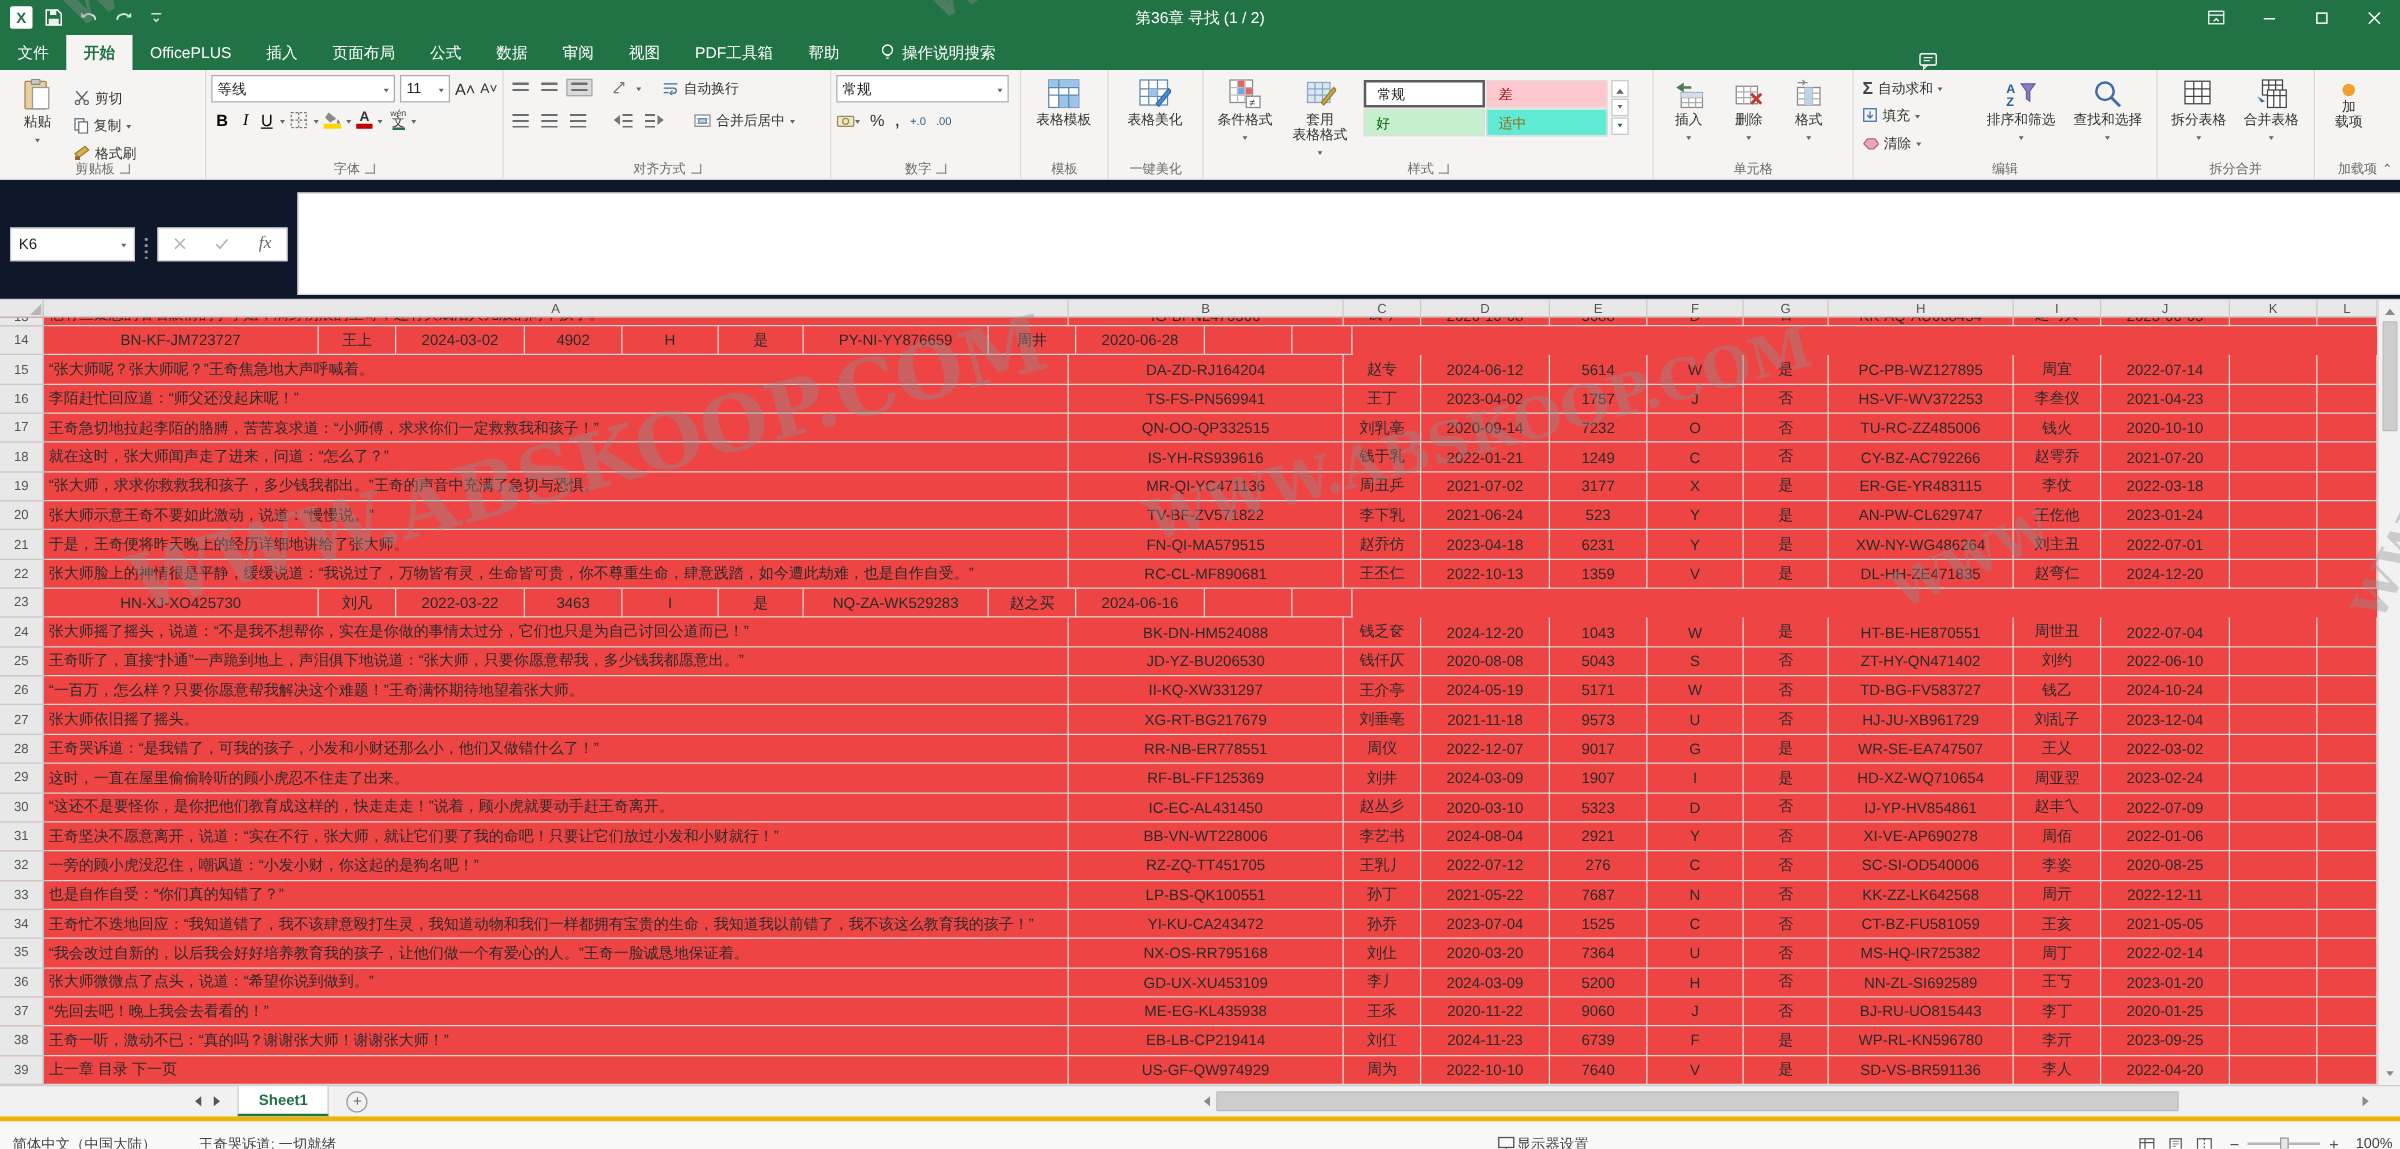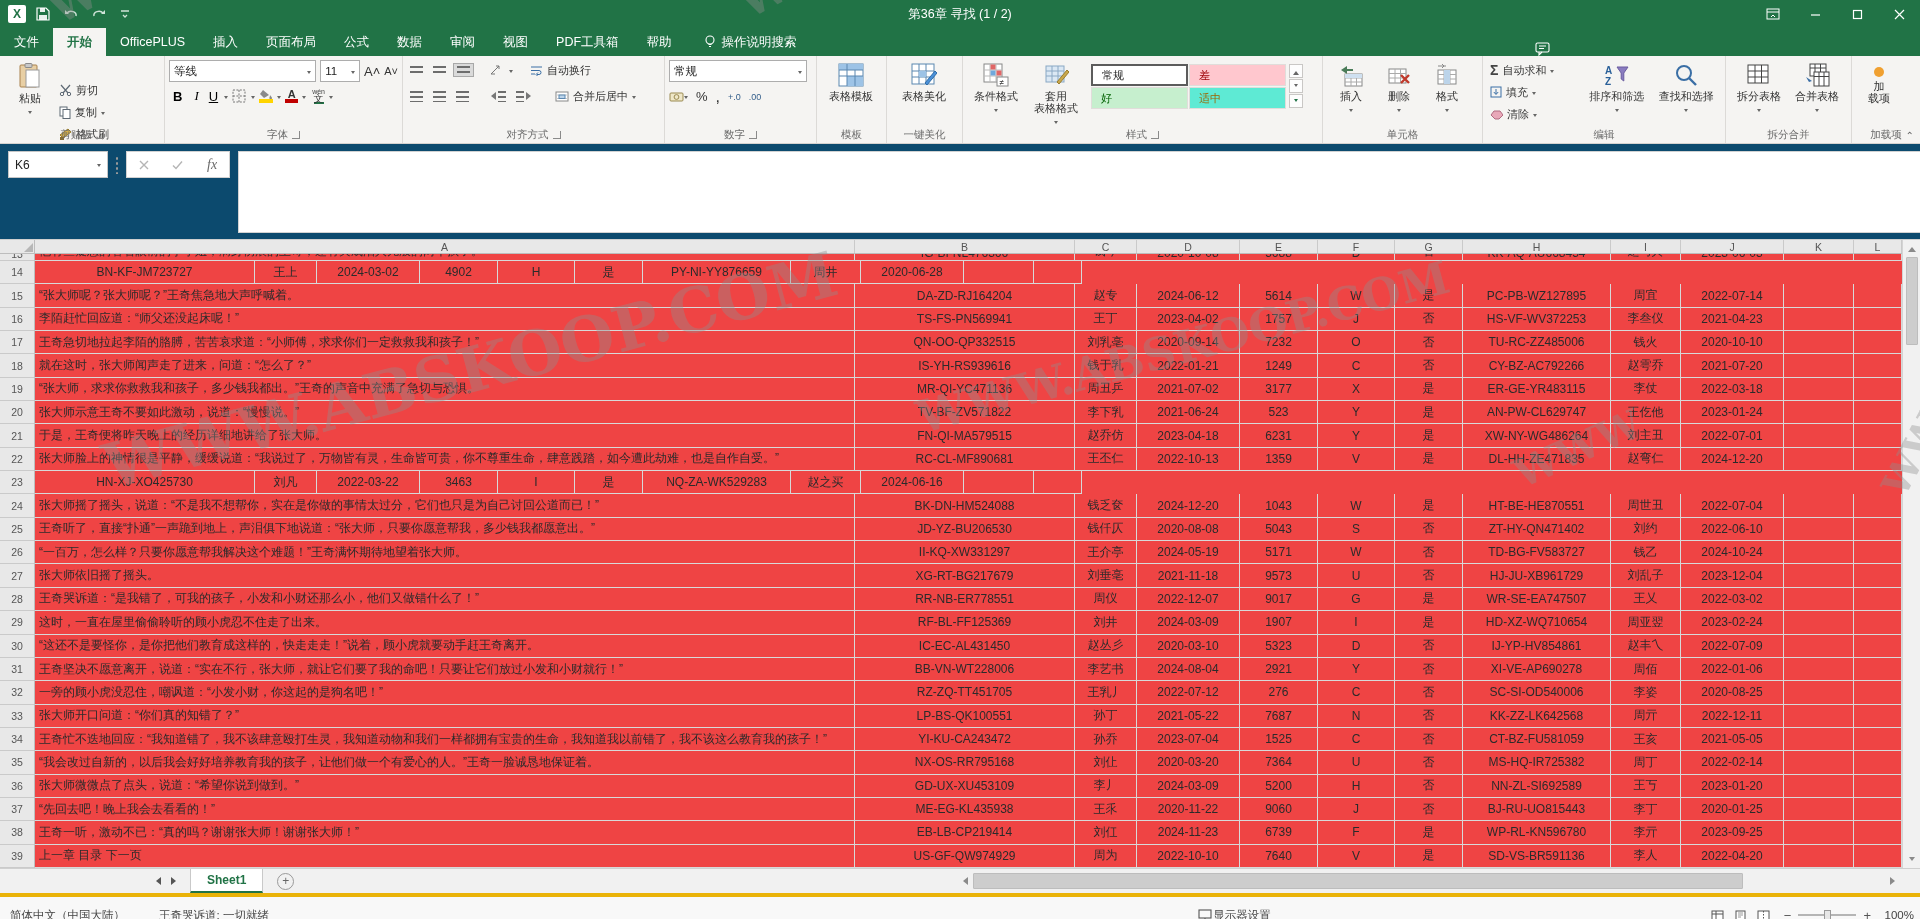--- a/index.html
+++ b/index.html
@@ -43,21 +43,21 @@
   .albox { padding:2px 3px; display:flex; align-items:center; }
   .albox.sel { background:#dadada; border:1px solid #a8a8a8; }
   .swatchgrid { display:grid; grid-template-columns:repeat(2,97px); grid-auto-rows:22px; gap:1px; margin:4px 2px 0 4px; }
   .swatch { font-size:11px; display:flex; align-items:center; padding-left:9px; border:1px solid #e0ddda; }
   .swatch.sel { border:2px solid #5c5c5c; }
   .galscroll { width:14px; margin:4px 0 0 1px; display:flex; flex-direction:column; gap:1px; }
   .galscroll div { height:14px; background:#fdfdfd; border:1px solid #c9c7c5; display:flex; align-items:center; justify-content:center; }
   .ic { display:block; }
 
   
-  .fbar { height:96px; background:#0c4a6e; display:flex; align-items:flex-start; padding:7px 0 0 8px; position:relative; border-bottom:1px solid #cfcfcf; }
+  .fbar { height:96px; background:#0f172a; display:flex; align-items:center; padding:7px 0 0 8px; position:relative; border-bottom:1px solid #cfcfcf; }
   .namebox { width:100px; height:27px; background:#fff; border:1px solid #c6c6c6; display:flex; align-items:center; font-size:12px; color:#222; padding:0 6px; }
   .namebox .tdn { margin-left:auto; }
   .vdots { width:4px; height:18px; margin:5px 7px 0 7px; background:radial-gradient(circle,#9a9a9a 1px,transparent 1.4px); background-size:4px 5px; }
   .fxbox { width:104px; height:27px; background:#fff; border:1px solid #d2d2d2; display:flex; align-items:center; justify-content:space-around; }
   .fxtxt { font-family:"Liberation Serif","DejaVu Serif",serif; font-style:italic; font-size:14px; color:#6a6a6a; }
   .finput { flex:1; margin-left:8px; height:82px; background:#fff; border:1px solid #d2d2d2; border-right:none; font-size:12px; padding:4px 6px; color:#222; position:relative; }
 
   
   .mainrow { display:flex; height:628px; }
   .gridwrap { width:1902px; }
@@ -206,21 +206,21 @@
     <div class="grp" style="width:165px">
       <div class="bigbtn" style="width:52px">
         <svg class="ic" width="24" height="26" viewBox="0 0 24 26">
             <rect x="2" y="2" width="17" height="22" rx="1" fill="#e8cfa4" stroke="#a8824e"></rect>
             <rect x="7" y="0.5" width="7" height="4" rx="1" fill="#c8c8c8" stroke="#8a8a8a"></rect>
             <rect x="8" y="7" width="13" height="17" fill="#fff" stroke="#9a9a9a"></rect>
           </svg>
         <span class="cap">粘贴</span>
         <span class="tdn s"></span>
       </div>
-      <div class="row2col" style="margin-top:20px">
+      <div class="row2col" style="margin-top:8px">
         <div class="smallbtn">
           <svg class="ic" width="13" height="12" viewBox="0 0 13 12">
               <path d="M2 1l7 8M11 1L4 9" stroke="#5f6a75" stroke-width="1.2" fill="none"></path>
               <circle cx="3" cy="10" r="1.7" fill="none" stroke="#5f6a75"></circle>
               <circle cx="10" cy="10" r="1.7" fill="none" stroke="#5f6a75"></circle>
             </svg>
           <span>剪切</span>
         </div>
         <div class="smallbtn">
           <svg class="ic" width="12" height="13" viewBox="0 0 12 13">
@@ -1380,21 +1380,21 @@
             <div class="cell c10">
               <span></span>
             </div>
             <div class="cell c11">
               <span></span>
             </div>
           </div>
           <div class="grow">
             <div class="rh">33</div>
             <div class="cell c0">
-              <span>张大师开口问道：“你们真的知错了？”</span>
+              <span>也是自作自受：“你们真的知错了？”</span>
             </div>
             <div class="cell c1">
               <span>LP-BS-QK100551</span>
             </div>
             <div class="cell c2">
               <span>孙丁</span>
             </div>
             <div class="cell c3">
               <span>2021-05-22</span>
             </div>

